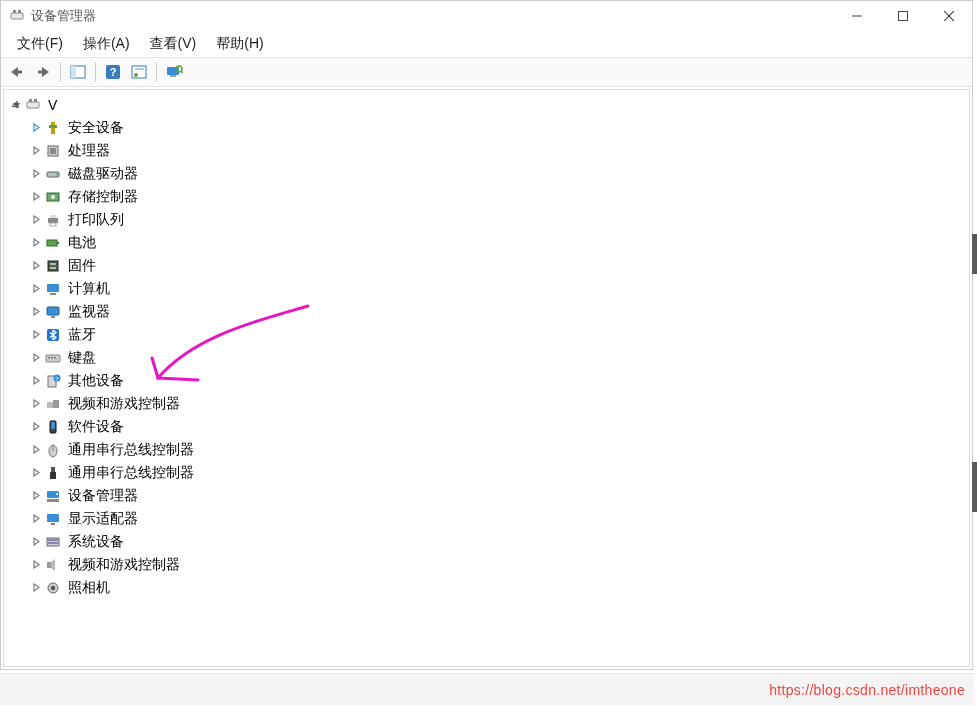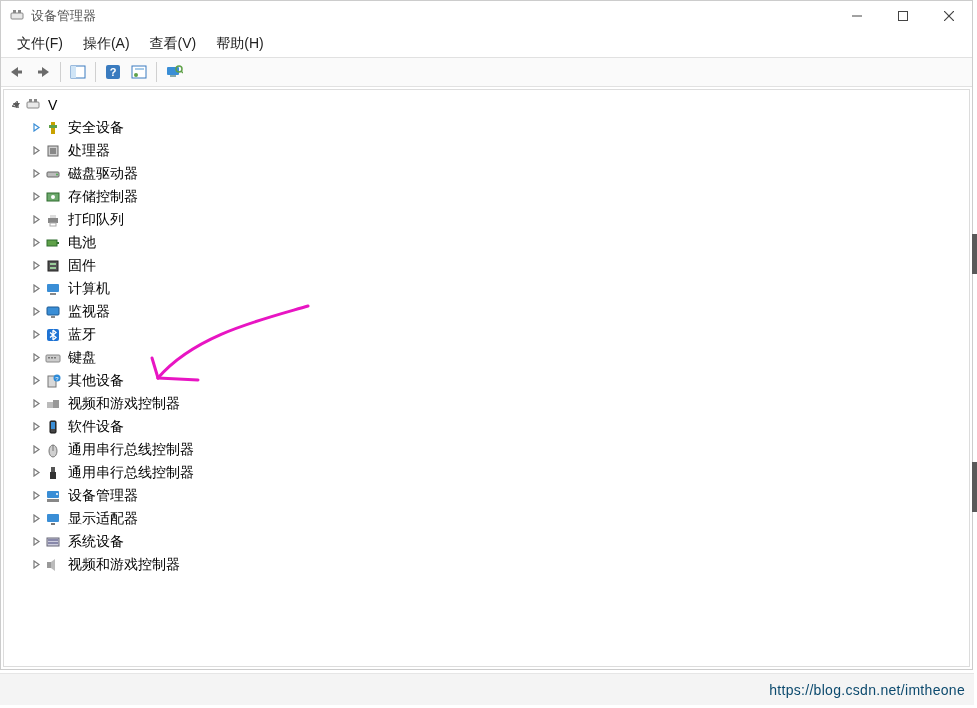--- a/index.html
+++ b/index.html
@@ -17,21 +17,21 @@
     .sep { width:1px; height:20px; background:#d0d0d0; margin:0 3px; }
     .tree-container { flex:1; padding:4px 2px; overflow:auto; border:1px solid #dcdcdc; margin:2px; }
     .tree-root { list-style:none; font-size:14px; color:#000; }
     .root-row { display:flex; align-items:center; height:22px; padding-left:2px; }
     .chev { width:16px; height:16px; display:flex; align-items:center; justify-content:center; color:#6b6b6b; font-size:10px; }
     .node-icon { width:18px; height:16px; display:flex; align-items:center; justify-content:center; margin-right:4px; }
     .children { list-style:none; margin-left:22px; }
     .child-row { display:flex; align-items:center; height:23px; }
     .child-row .chev { color:#7a7a7a; }
     .label { padding:0 2px; }
-    .watermark { position:absolute; right:12px; bottom:10px; font-size:14px; color:#0c4a6e; letter-spacing:.3px; }
+    .watermark { position:absolute; right:12px; bottom:10px; font-size:14px; color:#ef4444; letter-spacing:.3px; }
     .bottom-edge { position:absolute; left:0; top:673px; width:974px; height:32px; background:#f4f4f4; border-top:1px solid #e6e6e6;}
     .side-edge { position:absolute; top:462px; right:0; width:5px; height:50px; background:#595959; }
     .side-edge2 { position:absolute; top:234px; right:0; width:5px; height:40px; background:#595959; }
     
     .arrow-annot { position:absolute; left:140px; top:300px; pointer-events:none; }
   </style>
 </head>
 <body>
 
 <div class="window">
@@ -456,20 +456,36 @@
                 </span>
                 <span class="node-icon">
                   <svg width="16" height="16">
                     <rect x="2" y="5" width="4" height="6" fill="#999"></rect>
                     <path d="M6 5 L10 2 L10 14 L6 11 Z" fill="#bbb"></path>
                   </svg>
                 </span>
                 <span class="label">视频和游戏控制器</span>
               </div>
             </li>
+            <li>
+              <div class="child-row">
+                <span class="chev">
+                  <svg width="9" height="9" viewBox="0 0 9 9">
+                    <path d="M2 1 L7 4.5 L2 8 Z" fill="none" stroke="#7a7a7a" stroke-width="1.2"></path>
+                  </svg>
+                </span>
+                <span class="node-icon">
+                  <svg width="16" height="16">
+                    <circle cx="8" cy="8" r="5" fill="#d0d0d0" stroke="#666"></circle>
+                    <circle cx="8" cy="8" r="2.2" fill="#555"></circle>
+                  </svg>
+                </span>
+                <span class="label">照相机</span>
+              </div>
+            </li>
           </ul>
       </li>
     </ul>
   </div>
 </div>
 
 <svg class="arrow-annot" width="180" height="110">
   <path d="M168 6 C 120 20, 55 35, 18 78" fill="none" stroke="#e815c3" stroke-width="3" stroke-linecap="round"></path>
   <path d="M18 78 L12 58" fill="none" stroke="#e815c3" stroke-width="3" stroke-linecap="round"></path>
   <path d="M18 78 L58 80" fill="none" stroke="#e815c3" stroke-width="3" stroke-linecap="round"></path>

